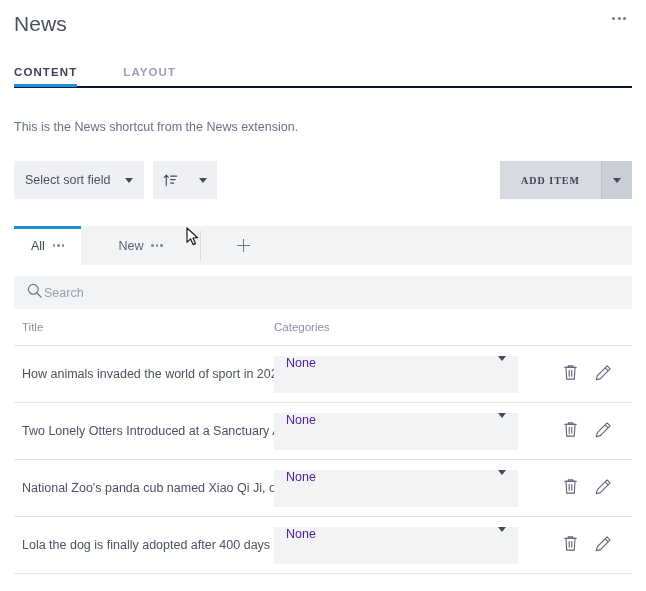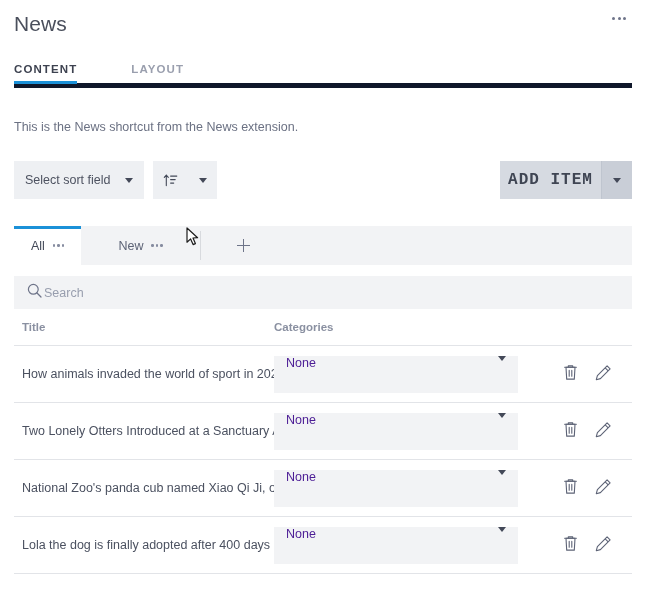--- a/index.html
+++ b/index.html
@@ -46,22 +46,22 @@
 
   
   .tabbar {
     margin-top: 12px;
     padding: 0 14px;
     position: relative;
   }
   .tabbar-inner {
     display: flex;
     align-items: flex-end;
-    gap: 8px;
-    border-bottom: 5px solid #0f172a;
+    gap: 0px;
+    border-bottom: 2px solid #0f172a;
     height: 28px;
   }
   .top-tab {
     font-size: 11.5px;
     letter-spacing: 1.1px;
     font-weight: 700;
     color: #9a9fae;
     padding: 0 0 8px 0;
     margin-right: 46px;
     cursor: pointer;
@@ -125,26 +125,26 @@
   }
   .sort-asc-icon { display: block; }
   .spacer { flex: 1 1 auto; }
 
   .add-group { display: flex; }
   .add-item-btn {
     background: #d6dae1;
     border: none;
     height: 38px;
     width: 101px;
-    font-size: 16px;
+    font-size: 10px;
     font-weight: 700;
     letter-spacing: 1px;
     color: #3f4553;
     cursor: pointer;
-    font-family: Liberation Mono, monospace;
+    font-family: Liberation Serif, serif;
   }
   .add-item-split {
     background: #c9ced7;
     border: none;
     height: 38px;
     width: 31px;
     display: flex;
     align-items: center;
     justify-content: center;
     cursor: pointer;
@@ -242,21 +242,20 @@
   .table { margin: 0 14px; }
   .thead {
     display: flex;
     align-items: center;
     height: 37px;
     border-bottom: 1px solid #e2e4e8;
   }
   .th {
     font-size: 11.5px;
     color: #8a90a1;
-    font-weight: bold;
   }
   .th-title { width: 260px; padding-left: 8px; }
   .th-cat { flex: 1; }
 
   .trow {
     display: flex;
     align-items: center;
     height: 57px;
     border-bottom: 1px solid #e2e4e8;
   }

